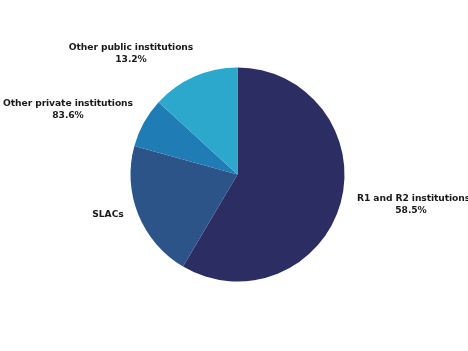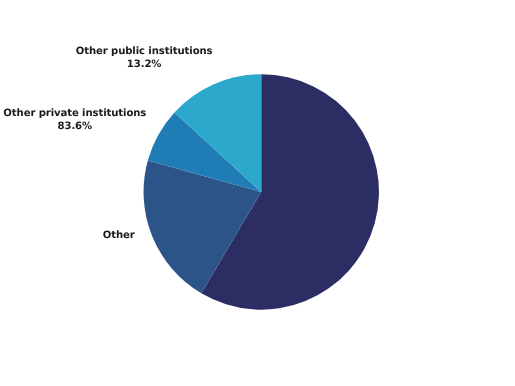--- a/index.html
+++ b/index.html
@@ -63,17 +63,21 @@
     <span class="lbl-name">Other public institutions</span>
     <span class="lbl-pct">13.2%</span>
   </div>
 
   <div class="slice-label" id="label-other-private">
     <span class="lbl-name">Other private institutions</span>
     <span class="lbl-pct">83.6%</span>
   </div>
 
   <div class="slice-label" id="label-slacs">
-    <span class="lbl-name">Other</span>
+    <span class="lbl-name">SLACs</span>
   </div>
 
+  <div class="slice-label" id="label-r1r2">
+    <span class="lbl-name">R1 and R2 institutions</span>
+    <span class="lbl-pct">58.5%</span>
+  </div>
 
 </div>
 
 </body></html>

